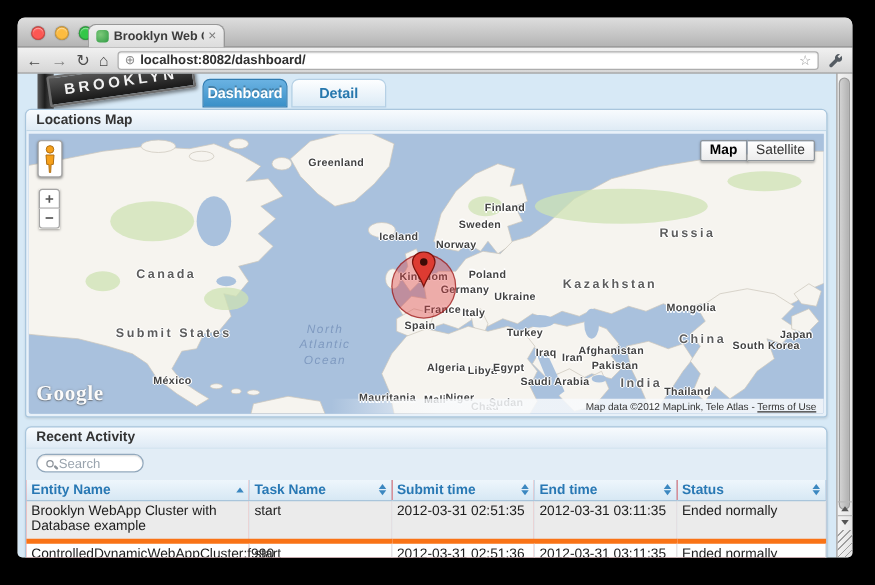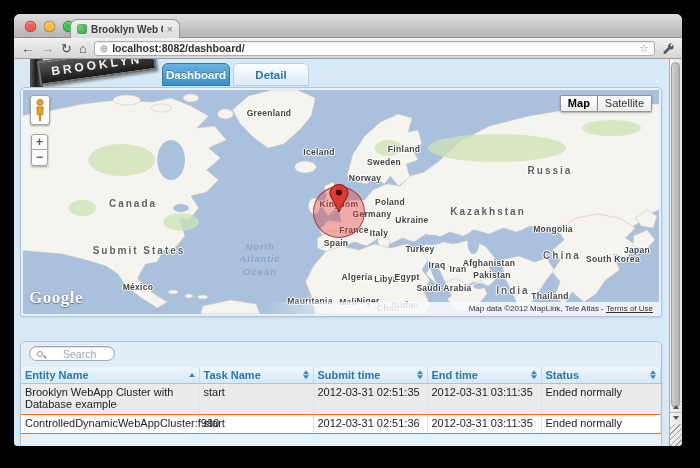--- a/index.html
+++ b/index.html
@@ -107,34 +107,34 @@
   .google{position:absolute;left:6px;bottom:6px;font-family:"Liberation Serif",serif;
           font-weight:bold;font-size:17px;color:#fbfbfb;letter-spacing:.5px;
           text-shadow:0 1px 1px rgba(70,70,70,.55),0 0 2px rgba(90,90,90,.4);}
   .attribution{position:absolute;right:0;bottom:0;width:62%;height:12px;
           background:linear-gradient(90deg,rgba(250,250,250,0),rgba(248,250,252,.85) 22%);
           font-size:8px;color:#333;text-align:right;padding:2px 6px 0 0;white-space:nowrap;}
   .attribution a{color:#333;text-decoration:underline;}
   
   .search-row{height:25px;background:#e2edf6;padding:4px 0 0 8px;}
   .search-pill{width:86px;height:15px;border:1px solid #93a9bd;border-radius:9px;background:#fff;
-          display:flex;align-items:center;gap:20px;padding:0 7px;
+          display:flex;align-items:center;gap:4px;padding:0 7px;
           box-shadow:inset 0 1px 1px rgba(0,0,0,.12);}
   .mag{position:relative;width:6px;height:6px;border:1.4px solid #8d949b;border-radius:50%;flex:0 0 6px;}
   .mag::after{content:"";position:absolute;left:4.5px;top:4.5px;width:4px;height:1.5px;
           background:#8d949b;transform:rotate(45deg);border-radius:1px;}
   .search-text{font-size:10.5px;color:#9aa4ae;}
   table.activity{width:100%;border-collapse:collapse;table-layout:fixed;font-size:11px;background:#ef4444;}
   table.activity th{height:16px;background:linear-gradient(#eef6fc,#d7e8f4);color:#2878b4;
           font-weight:bold;text-align:left;padding:0 4px;border-right:1px solid #c4d9ea;
           border-bottom:1px solid #a9c5db;position:relative;font-size:11px;}
   table.activity th .sorticon{position:absolute;right:4px;top:50%;transform:translateY(-50%);
           display:flex;flex-direction:column;gap:1.5px;align-items:center;}
   table.activity td{padding:2px 4px 3px;vertical-align:top;border-right:1px solid #e1e5e9;
-          border-bottom:1px solid #f97316;color:#1c1c1c;line-height:1.18;}
+          border-bottom:4px solid #f97316;color:#1c1c1c;line-height:1.18;}
   table.activity tr.odd td{background:#ebebeb;}
   table.activity tr.even td{background:#ffffff;}
 </style>
 </head>
 <body>
 
 <div class="stage">
   <div class="window">
 
     <div class="titlebar">
@@ -169,20 +169,21 @@
 
     <div class="viewport">
       <div class="page">
 
         <div class="pole"></div>
         <div class="sign">BROOKLYN</div>
         <div class="site-tab active">Dashboard</div>
         <div class="site-tab inactive">Detail</div>
 
         <div class="panel map-panel">
+          <div class="panel-header">Locations Map</div>
           <div class="map">
             <svg class="land" viewBox="0 0 644 224" preserveAspectRatio="none">
               <rect x="0" y="0" width="644" height="224" fill="#a9c1dd"></rect>
               <g fill="#f6f4ef" stroke="#cdc8bd" stroke-width="0.6">
                 <path d="M-4,160 L-4,26 L30,20 L60,14 L95,10 L130,12 L150,8 L170,16 L188,26 L176,38 L194,36 L206,50 L188,58 L200,68 L186,80 L198,90 L186,102 L170,106 L178,118 L168,130 L158,128 L164,146 L154,158 L142,160 L136,172 L124,174 L116,188 L124,198 L136,206 L146,212 L136,218 L120,208 L104,196 L96,184 L84,176 L64,170 L40,164 L16,162 Z"></path>
                 <ellipse cx="105" cy="10" rx="14" ry="5"></ellipse>
                   <ellipse cx="140" cy="18" rx="10" ry="4"></ellipse>
                 <ellipse cx="170" cy="8" rx="8" ry="4"></ellipse>
                   <ellipse cx="205" cy="24" rx="8" ry="5"></ellipse>
                 <path d="M212,20 L228,6 L252,0 L278,0 L296,8 L292,26 L280,40 L264,54 L248,58 L234,48 L220,34 Z"></path>
@@ -221,21 +222,21 @@
                 <path d="M412,178 L420,176 L434,206 L426,212 Z"></path>
                 <ellipse cx="462" cy="196" rx="6" ry="3"></ellipse>
               </g>
             </svg>
 
             <div id="map-labels">
                 <span class="mlabel " style="left: 246px; top: 23px;">Greenland</span>
                 <span class="mlabel big" style="left: 110px; top: 113px;">Canada</span>
                 <span class="mlabel big" style="left: 116px; top: 160px;">Submit States</span>
                 <span class="mlabel " style="left: 115px; top: 197px;">México</span>
-                <span class="mlabel " style="left: 282px; top: 62px; padding-left: 28px;">Iceland</span>
+                <span class="mlabel " style="left: 282px; top: 82px; padding-left: 28px;">Iceland</span>
                 <span class="mlabel " style="left: 342px; top: 88px;">Norway</span>
                 <span class="mlabel " style="left: 361px; top: 72px;">Sweden</span>
                 <span class="mlabel " style="left: 381px; top: 59px;">Finland</span>
                 <span class="mlabel big" style="left: 527px; top: 80px;">Russia</span>
                 <span class="mlabel " style="left: 367px; top: 112px;">Poland</span>
                 <span class="mlabel " style="left: 349px; top: 124px;">Germany</span>
                 <span class="mlabel " style="left: 389px; top: 130px;">Ukraine</span>
                 <span class="mlabel " style="left: 331px; top: 140px;">France</span>
                 <span class="mlabel " style="left: 356px; top: 143px;">Italy</span>
                 <span class="mlabel " style="left: 313px; top: 153px;">Spain</span>
@@ -290,20 +291,21 @@
               <div class="mt-btn sel">Map</div>
               <div class="mt-btn unsel">Satellite</div>
             </div>
 
             <div class="google">Google</div>
             <div class="attribution"><span>Map data ©2012 MapLink, Tele Atlas - </span><a href="#">Terms of Use</a></div>
           </div>
         </div>
 
         <div class="panel activity-panel">
+          <div class="panel-header">Recent Activity</div>
           <div class="search-row">
             <div class="search-pill">
               <span class="mag"></span>
               <span class="search-text">Search</span>
             </div>
           </div>
           <table class="activity">
             <colgroup>
                 <col style="width:178px">
                 <col style="width:114px">

